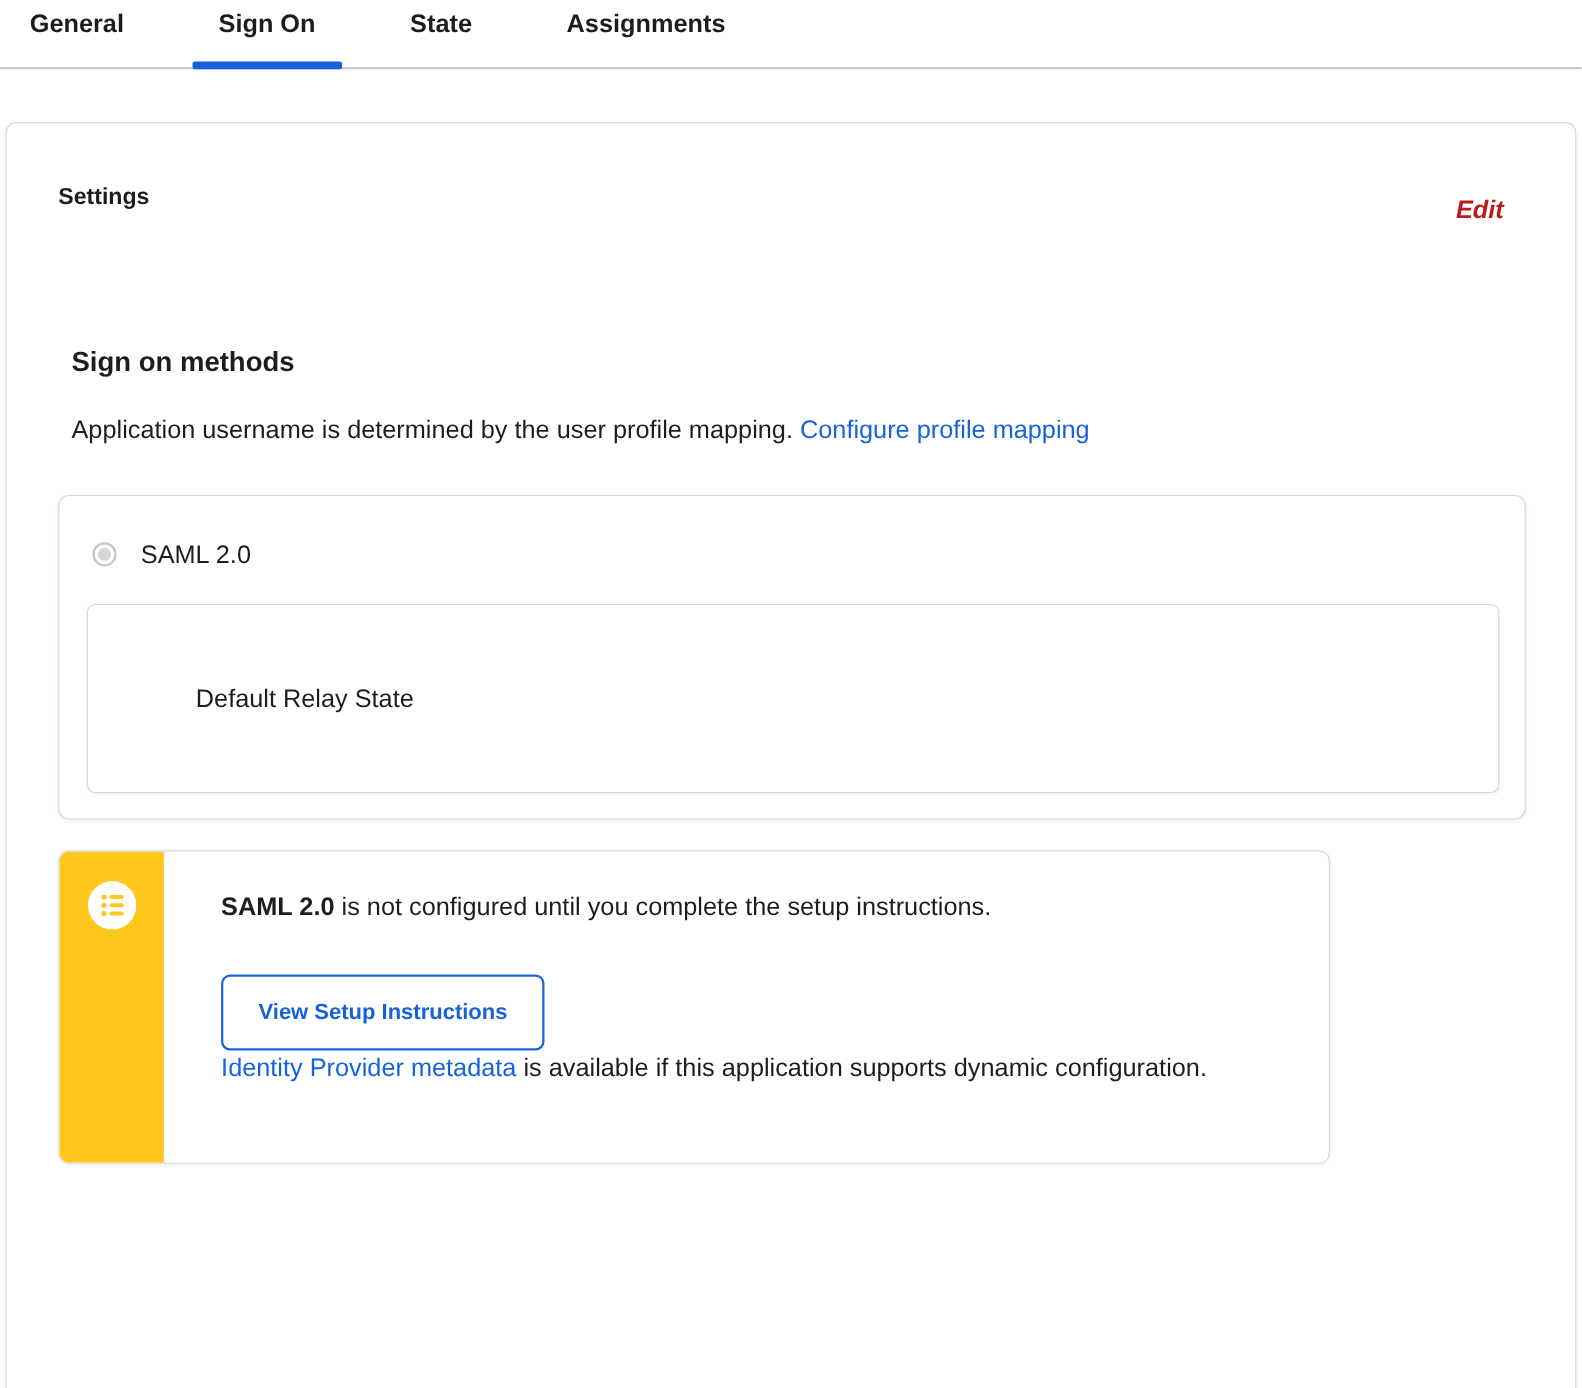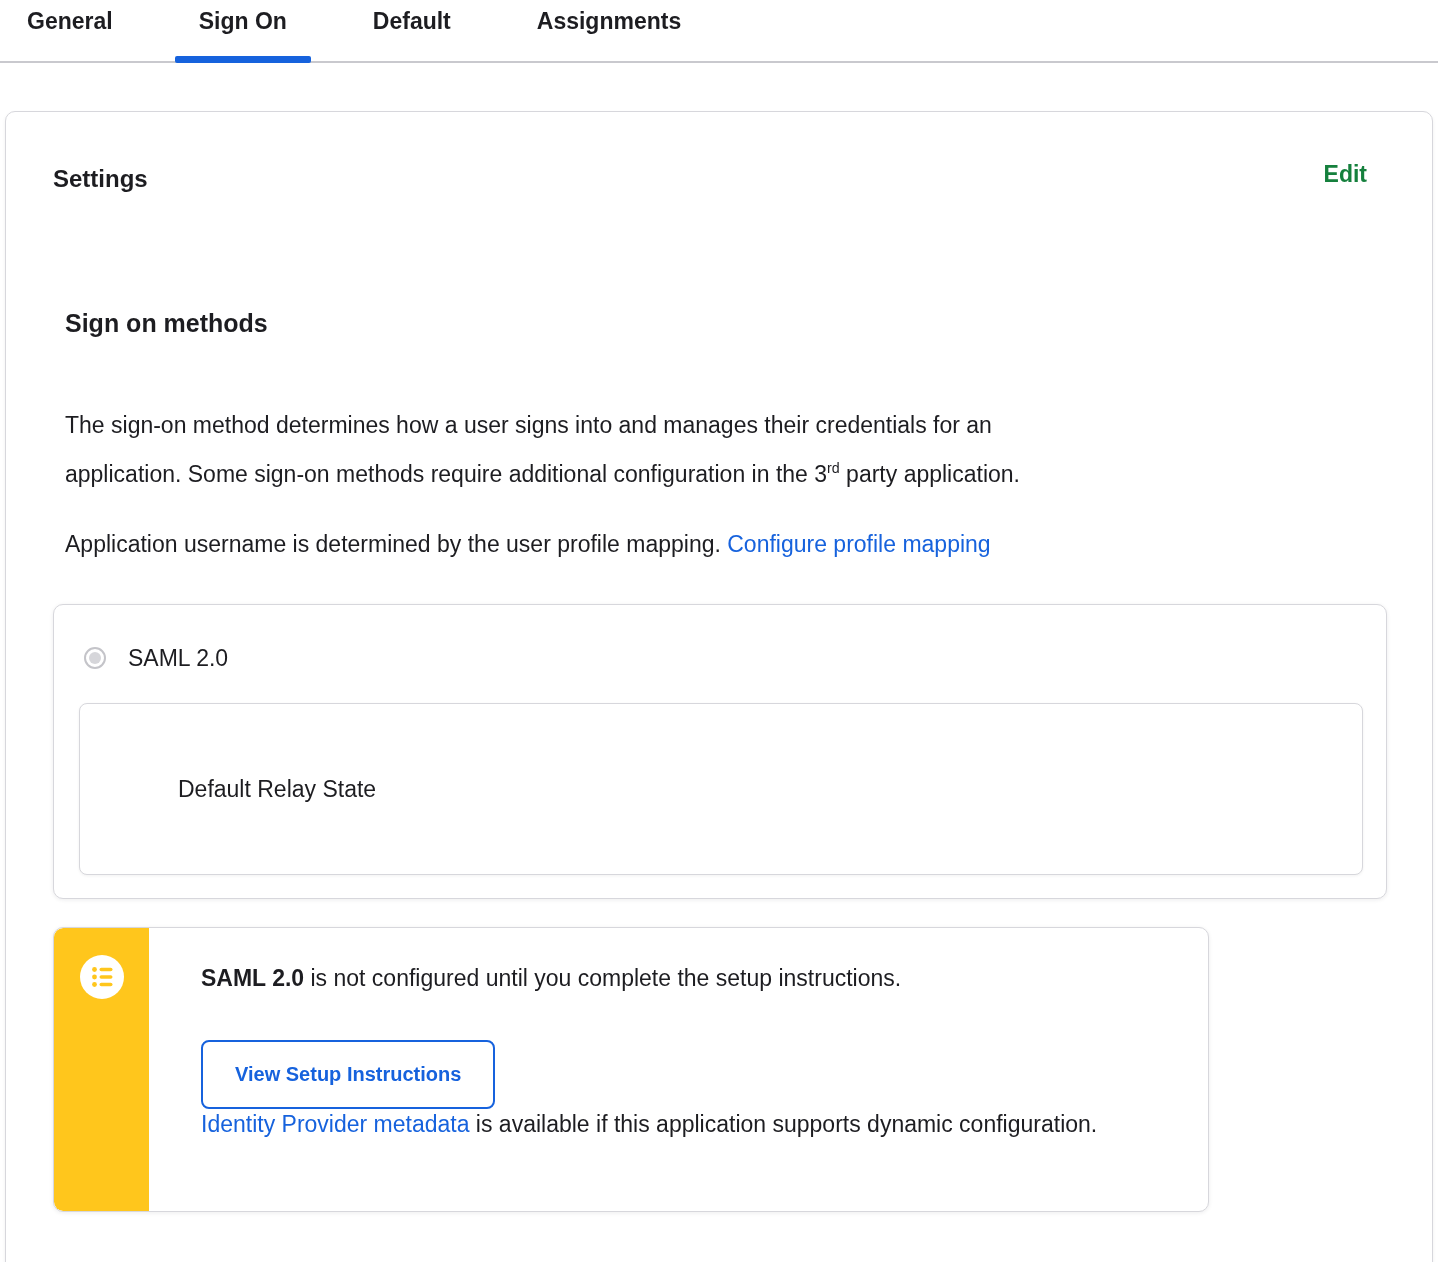--- a/index.html
+++ b/index.html
@@ -52,33 +52,34 @@
     padding: 47px 45px 0 47px;
   }
 
   .settings-row {
     display: flex;
     justify-content: space-between;
     align-items: flex-start;
   }
   .settings-title {
     margin: 0;
-    font-size: 24px;
+    font-size: 21px;
     font-weight: 700;
     line-height: 40px;
   }
   .edit-link {
-    margin-top: 0;
+    margin-top: 16px;
     margin-right: 20px;
     font-size: 23px;
     font-weight: 700;
     line-height: 30px;
-    color: #15803d;
+    color: #b91c1c;
     text-decoration: none;
     cursor: pointer;
+    font-style: italic;
   }
 
   .section-heading {
     margin: 108px 0 0 12px;
     font-size: 25px;
     font-weight: 700;
     line-height: 32px;
   }
 
   .para {
@@ -205,34 +206,33 @@
     font-size: 23px;
     line-height: 30px;
   }
 </style>
 </head>
 <body>
 
 <nav class="tabbar">
   <div class="tab">General</div>
   <div class="tab active">Sign On</div>
-  <div class="tab">Default</div>
+  <div class="tab">State</div>
   <div class="tab">Assignments</div>
 </nav>
 
 <section class="card">
 
   <div class="settings-row">
     <h1 class="settings-title">Settings</h1>
     <a class="edit-link">Edit</a>
   </div>
 
   <h2 class="section-heading">Sign on methods</h2>
 
-  <p class="para"><span>The sign-on method determines how a user signs into and manages their credentials for an</span><br><span>application. Some sign-on methods require additional configuration in the 3</span><sup>rd</sup><span> party application.</span></p>
 
   <p class="para second"><span>Application username is determined by the user profile mapping. </span><a class="inline-link">Configure profile mapping</a></p>
 
   <div class="saml-box">
     <div class="radio-row">
       <span class="radio" role="radio" aria-checked="true">
           <span class="dot"></span>
         </span>
       <span class="radio-label">SAML 2.0</span>
     </div>

